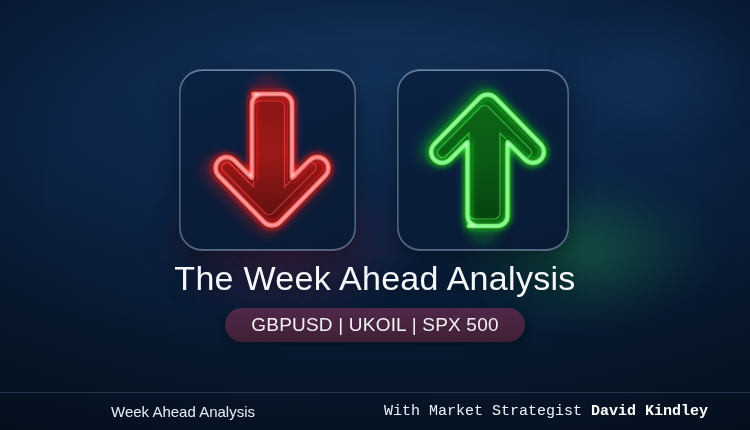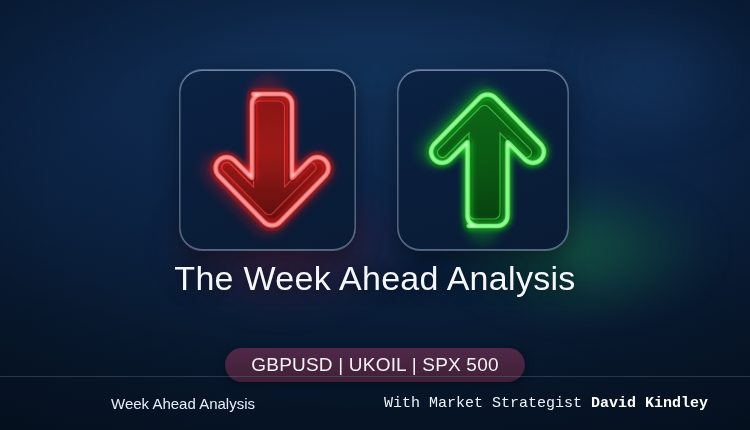--- a/index.html
+++ b/index.html
@@ -103,21 +103,20 @@
   }
 
   
   .badge-wrap {
     position: absolute;
     left: 0;
     right: 0;
     top: 308px;
     display: flex;
     justify-content: center;
-    margin-top: 40px;
   }
   .badge {
     min-width: 282px;
     height: 34px;
     box-sizing: border-box;
     padding: 0 26px;
     border-radius: 17px;
     background: linear-gradient(180deg, #50284a 0%, #47243e 55%, #3f2036 100%);
     color: #f2f1f4;
     font-size: 19px;
@@ -129,21 +128,21 @@
     white-space: nowrap;
     box-shadow: 0 2px 10px rgba(0,0,0,0.35);
   }
 
   
   .footer {
     position: absolute;
     left: 0;
     right: 0;
     bottom: 0;
-    height: 54px;
+    height: 38px;
     background: linear-gradient(100deg, #0b2murky 0%, #0d2643 0%, #18416d 45%, #2d5c8d 75%, #3a6b9c 100%);
     display: flex;
     align-items: center;
   }
   .footer-divider {
     position: absolute;
     left: 0;
     right: 0;
     top: 0;
     height: 1px;

